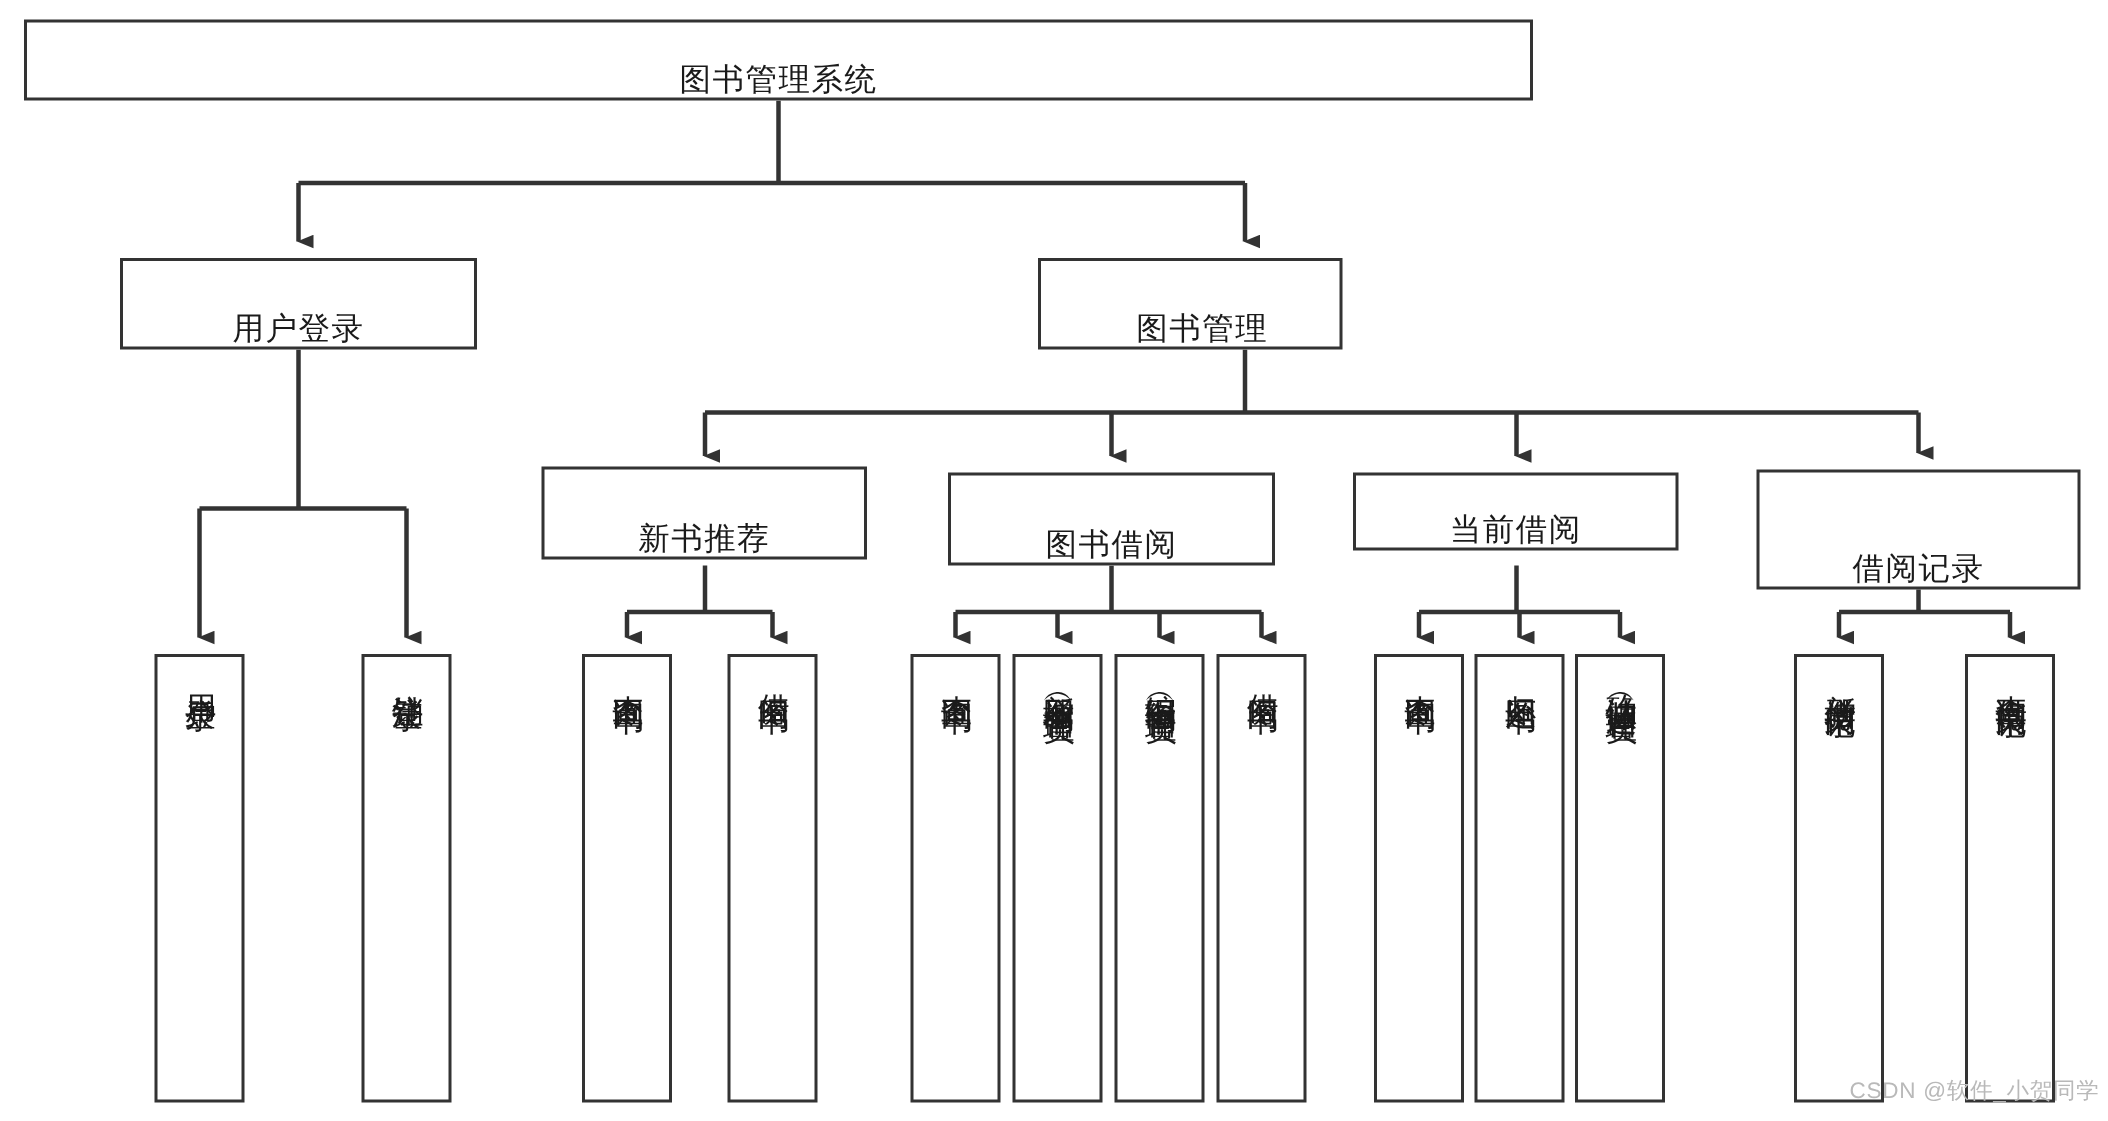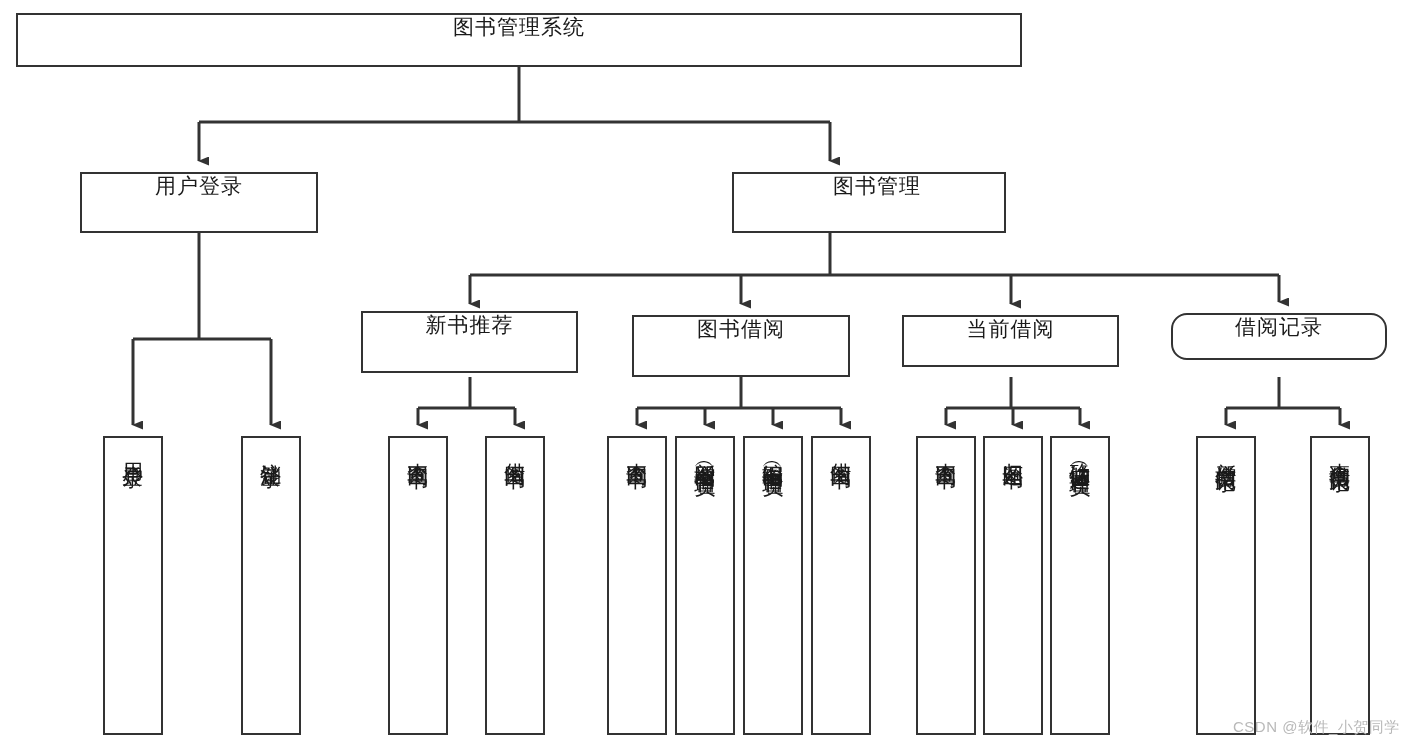--- a/index.html
+++ b/index.html
@@ -23,21 +23,21 @@
     top: 0;
     width: 1405px;
     height: 747px;
   }
   .node {
     position: absolute;
     box-sizing: border-box;
     border: 2px solid #333333;
     background: #ffffff;
     display: flex;
-    align-items: flex-start;
+    align-items: flex-end;
     justify-content: center;
     color: #1a1a1a;
   }
   .node-h .node-label {
     font-size: 21px;
     line-height: 1.1;
     letter-spacing: 1px;
     white-space: nowrap;
   }
   .node-v {
@@ -108,33 +108,33 @@
       </g>
   </svg>
 
   <div id="node-layer">
       <div class="node node-h" style="left: 16px; top: 13px; width: 1006px; height: 54px;">
         <span class="node-label">图书管理系统</span>
       </div>
       <div class="node node-h" style="left: 80px; top: 172px; width: 238px; height: 61px;">
         <span class="node-label">用户登录</span>
       </div>
-      <div class="node node-h" style="left: 732px; top: 172px; width: 274px; height: 61px; padding-left: 16px;">
+      <div class="node node-h" style="left: 692px; top: 172px; width: 203px; height: 61px; padding-left: 16px;">
         <span class="node-label">图书管理</span>
       </div>
       <div class="node node-h" style="left: 361px; top: 311px; width: 217px; height: 62px;">
         <span class="node-label">新书推荐</span>
       </div>
       <div class="node node-h" style="left: 632px; top: 315px; width: 218px; height: 62px;">
         <span class="node-label">图书借阅</span>
       </div>
       <div class="node node-h" style="left: 902px; top: 315px; width: 217px; height: 52px;">
         <span class="node-label">当前借阅</span>
       </div>
-      <div class="node node-h" style="left: 1171px; top: 313px; width: 216px; height: 47px; border-radius: 16px;">
+      <div class="node node-h" style="left: 1171px; top: 313px; width: 216px; height: 80px;">
         <span class="node-label">借阅记录</span>
       </div>
       <div class="node node-v" style="left: 103px; top: 436px; width: 60px; height: 299px;">
         <span class="node-label">用户登录</span>
       </div>
       <div class="node node-v" style="left: 241px; top: 436px; width: 60px; height: 299px;">
         <span class="node-label">注销登录</span>
       </div>
       <div class="node node-v" style="left: 388px; top: 436px; width: 60px; height: 299px;">
         <span class="node-label">查询图书</span>

